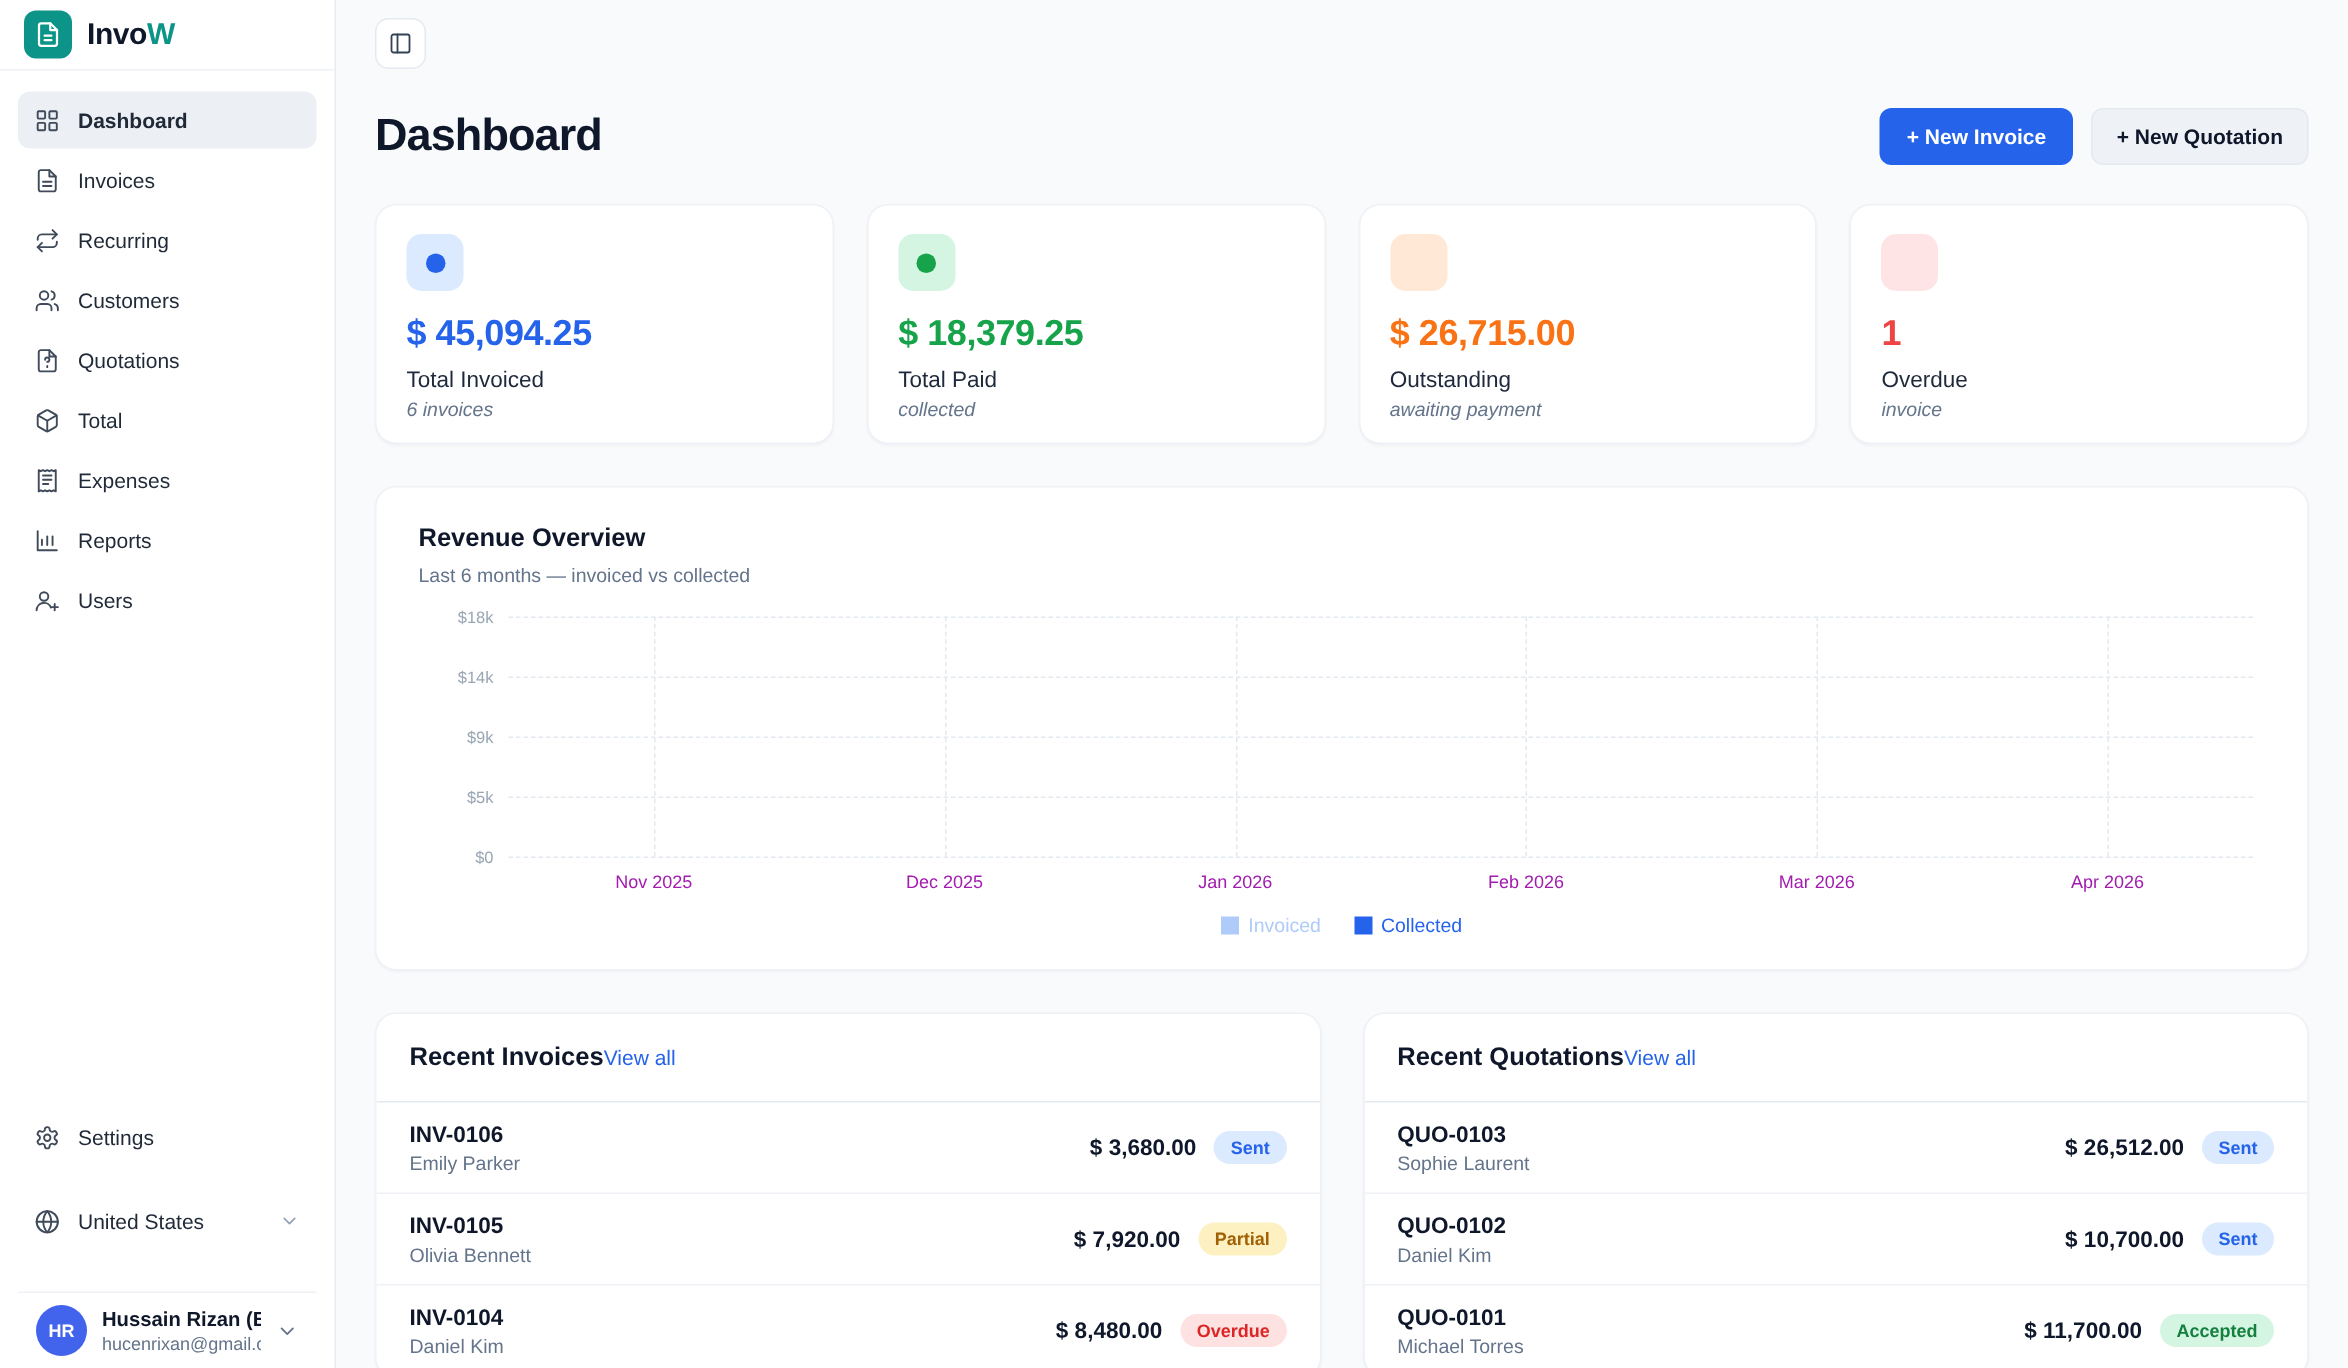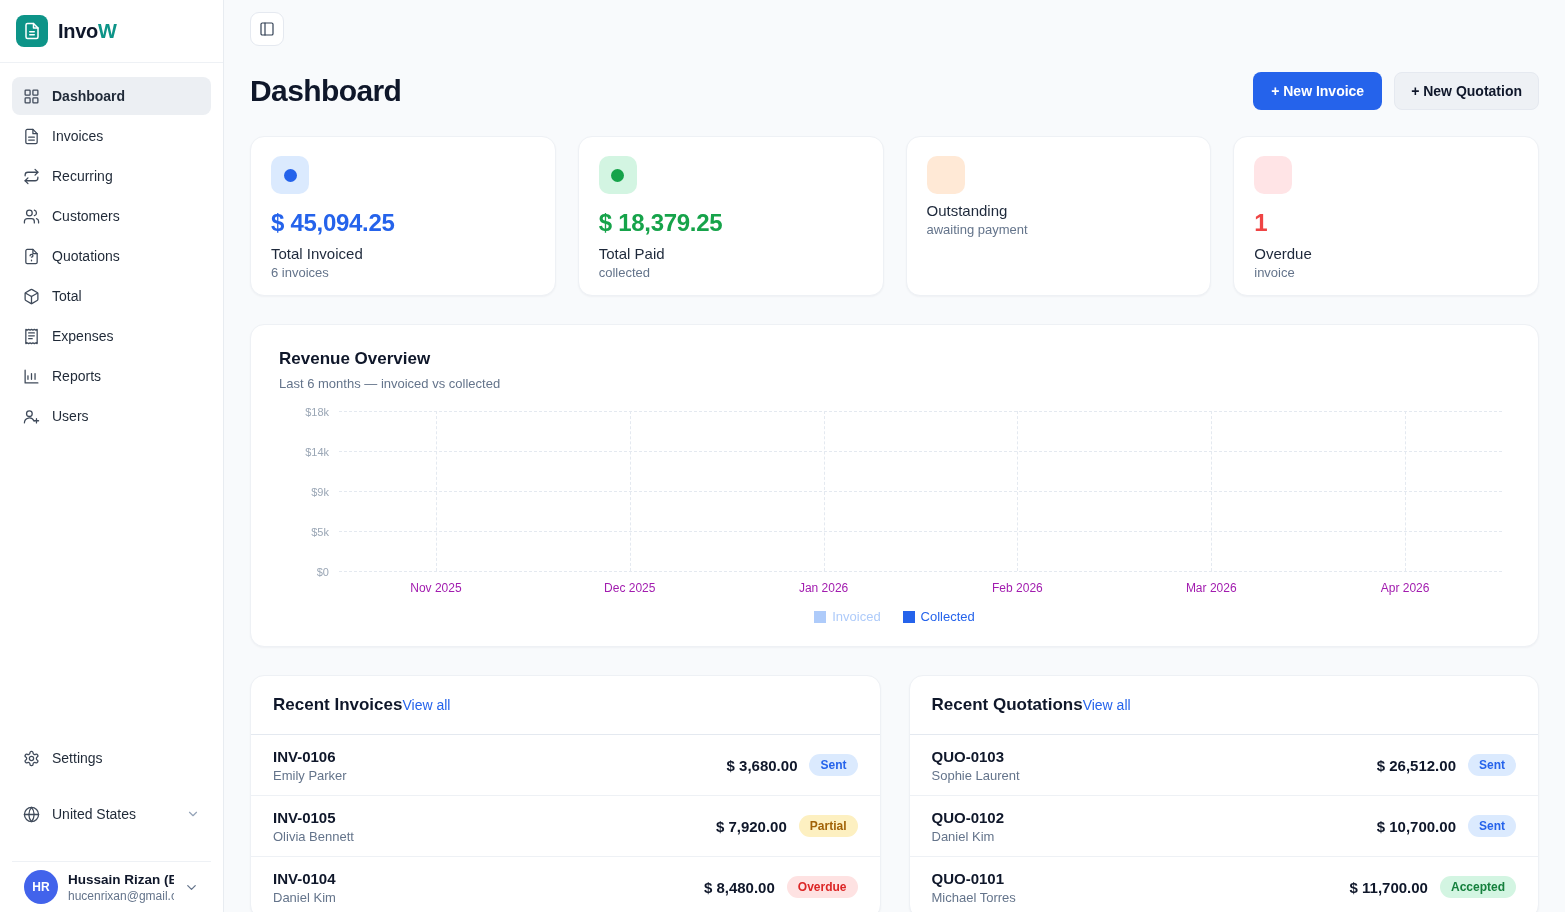--- a/index.html
+++ b/index.html
@@ -5,21 +5,21 @@
   * { margin:0; padding:0; box-sizing:border-box; }
   html,body { width:1565px; height:912px; overflow:hidden; }
   body {
     font-family:"Liberation Sans","DejaVu Sans",sans-serif;
     background:#f8fafc; color:#0f172a;
   }
   .app { display:flex; height:100%; }
 
   
   .sidebar { width:224px; min-width:224px; background:#ffffff; border-right:1px solid #e8ecf1; display:flex; flex-direction:column; }
-  .logo-row { display:flex; align-items:center; gap:10px; padding:21px 16px; height:63px; border-bottom:1px solid #eef1f5; }
+  .logo-row { display:flex; align-items:center; gap:10px; padding:21px 16px; height:47px; border-bottom:1px solid #eef1f5; }
   .logo-badge { width:32px; height:32px; border-radius:8px; background:#0d9488; display:flex; align-items:center; justify-content:center; flex:none; }
   .logo-text { font-size:20px; font-weight:700; letter-spacing:-0.3px; }
   .logo-text .accent { color:#0d9488; }
   nav { padding:14px 12px 0; display:flex; flex-direction:column; gap:2px; }
   .nav-item { display:flex; align-items:center; gap:12px; height:38px; padding:0 11px; border-radius:8px; font-size:14px; color:#1f2937; cursor:pointer; }
   .nav-item.active { background:#eceff3; font-weight:600; }
   .icon { display:flex; align-items:center; justify-content:center; flex:none; }
   .icon svg { display:block; }
   .sidebar-spacer { flex:1; }
   .sidebar-bottom { padding:8px 12px 0; display:flex; flex-direction:column; gap:18px; }
@@ -40,21 +40,21 @@
   .btn-primary { background:#2563eb; color:#fff; border:none; padding:11px 18px; }
   .btn-secondary { background:#eef1f5; color:#0f172a; border:1px solid #e5e9f0; padding:10px 16px; }
 
   
   .stats-grid { display:grid; grid-template-columns:repeat(4,1fr); gap:22px; margin-top:26px; }
   .stat-card { background:#fff; border-radius:14px; border:1px solid #eef1f5; box-shadow:0 1px 2px rgba(16,24,40,.04); padding:19px 20px; height:160px; }
   .stat-icon { width:38px; height:38px; border-radius:10px; display:flex; align-items:center; justify-content:center; }
   .stat-dot { width:13px; height:13px; border-radius:50%; }
   .stat-value { margin-top:15px; font-size:24px; font-weight:800; letter-spacing:-0.3px; }
   .stat-label { margin-top:8px; font-size:15px; color:#1e293b; font-weight:500; }
-  .stat-sub { margin-top:3px; font-size:13px; color:#64748b; }
+  .stat-sub { margin-top:3px; font-size:13px; color:#64748b;font-style:italic; }
   .s0 .stat-icon{background:#dbeafe;} .s0 .stat-dot{background:#2563eb;} .s0 .stat-value{color:#2563eb;}
   .s1 .stat-icon{background:#d3f5e2;} .s1 .stat-dot{background:#16a34a;} .s1 .stat-value{color:#16a34a;}
   .s2 .stat-icon{background:#ffe9d6;} .s2 .stat-value{color:#f97316;}
   .s3 .stat-icon{background:#ffe4e6;} .s3 .stat-value{color:#ef4444;}
 
   
   .chart-card { background:#fff; border-radius:14px; border:1px solid #eef1f5; box-shadow:0 1px 2px rgba(16,24,40,.04); margin-top:28px; padding:24px 28px 22px; }
   .chart-title { font-size:17px; font-weight:700; }
   .chart-subtitle { font-size:13px; color:#64748b; margin-top:7px; }
   .chart-wrap { margin:20px 8px 0 60px; position:relative; height:160px; }
@@ -276,20 +276,21 @@
       <div class="stat-card s1">
         <div class="stat-icon">
             <span class="stat-dot"></span>
           </div>
         <div class="stat-value">$ 18,379.25</div>
         <div class="stat-label">Total Paid</div>
         <div class="stat-sub">collected</div>
       </div>
       <div class="stat-card s2">
         <div class="stat-icon"></div>
+        <div class="stat-value">$ 26,715.00</div>
         <div class="stat-label">Outstanding</div>
         <div class="stat-sub">awaiting payment</div>
       </div>
       <div class="stat-card s3">
         <div class="stat-icon"></div>
         <div class="stat-value">1</div>
         <div class="stat-label">Overdue</div>
         <div class="stat-sub">invoice</div>
       </div>
     </div>

